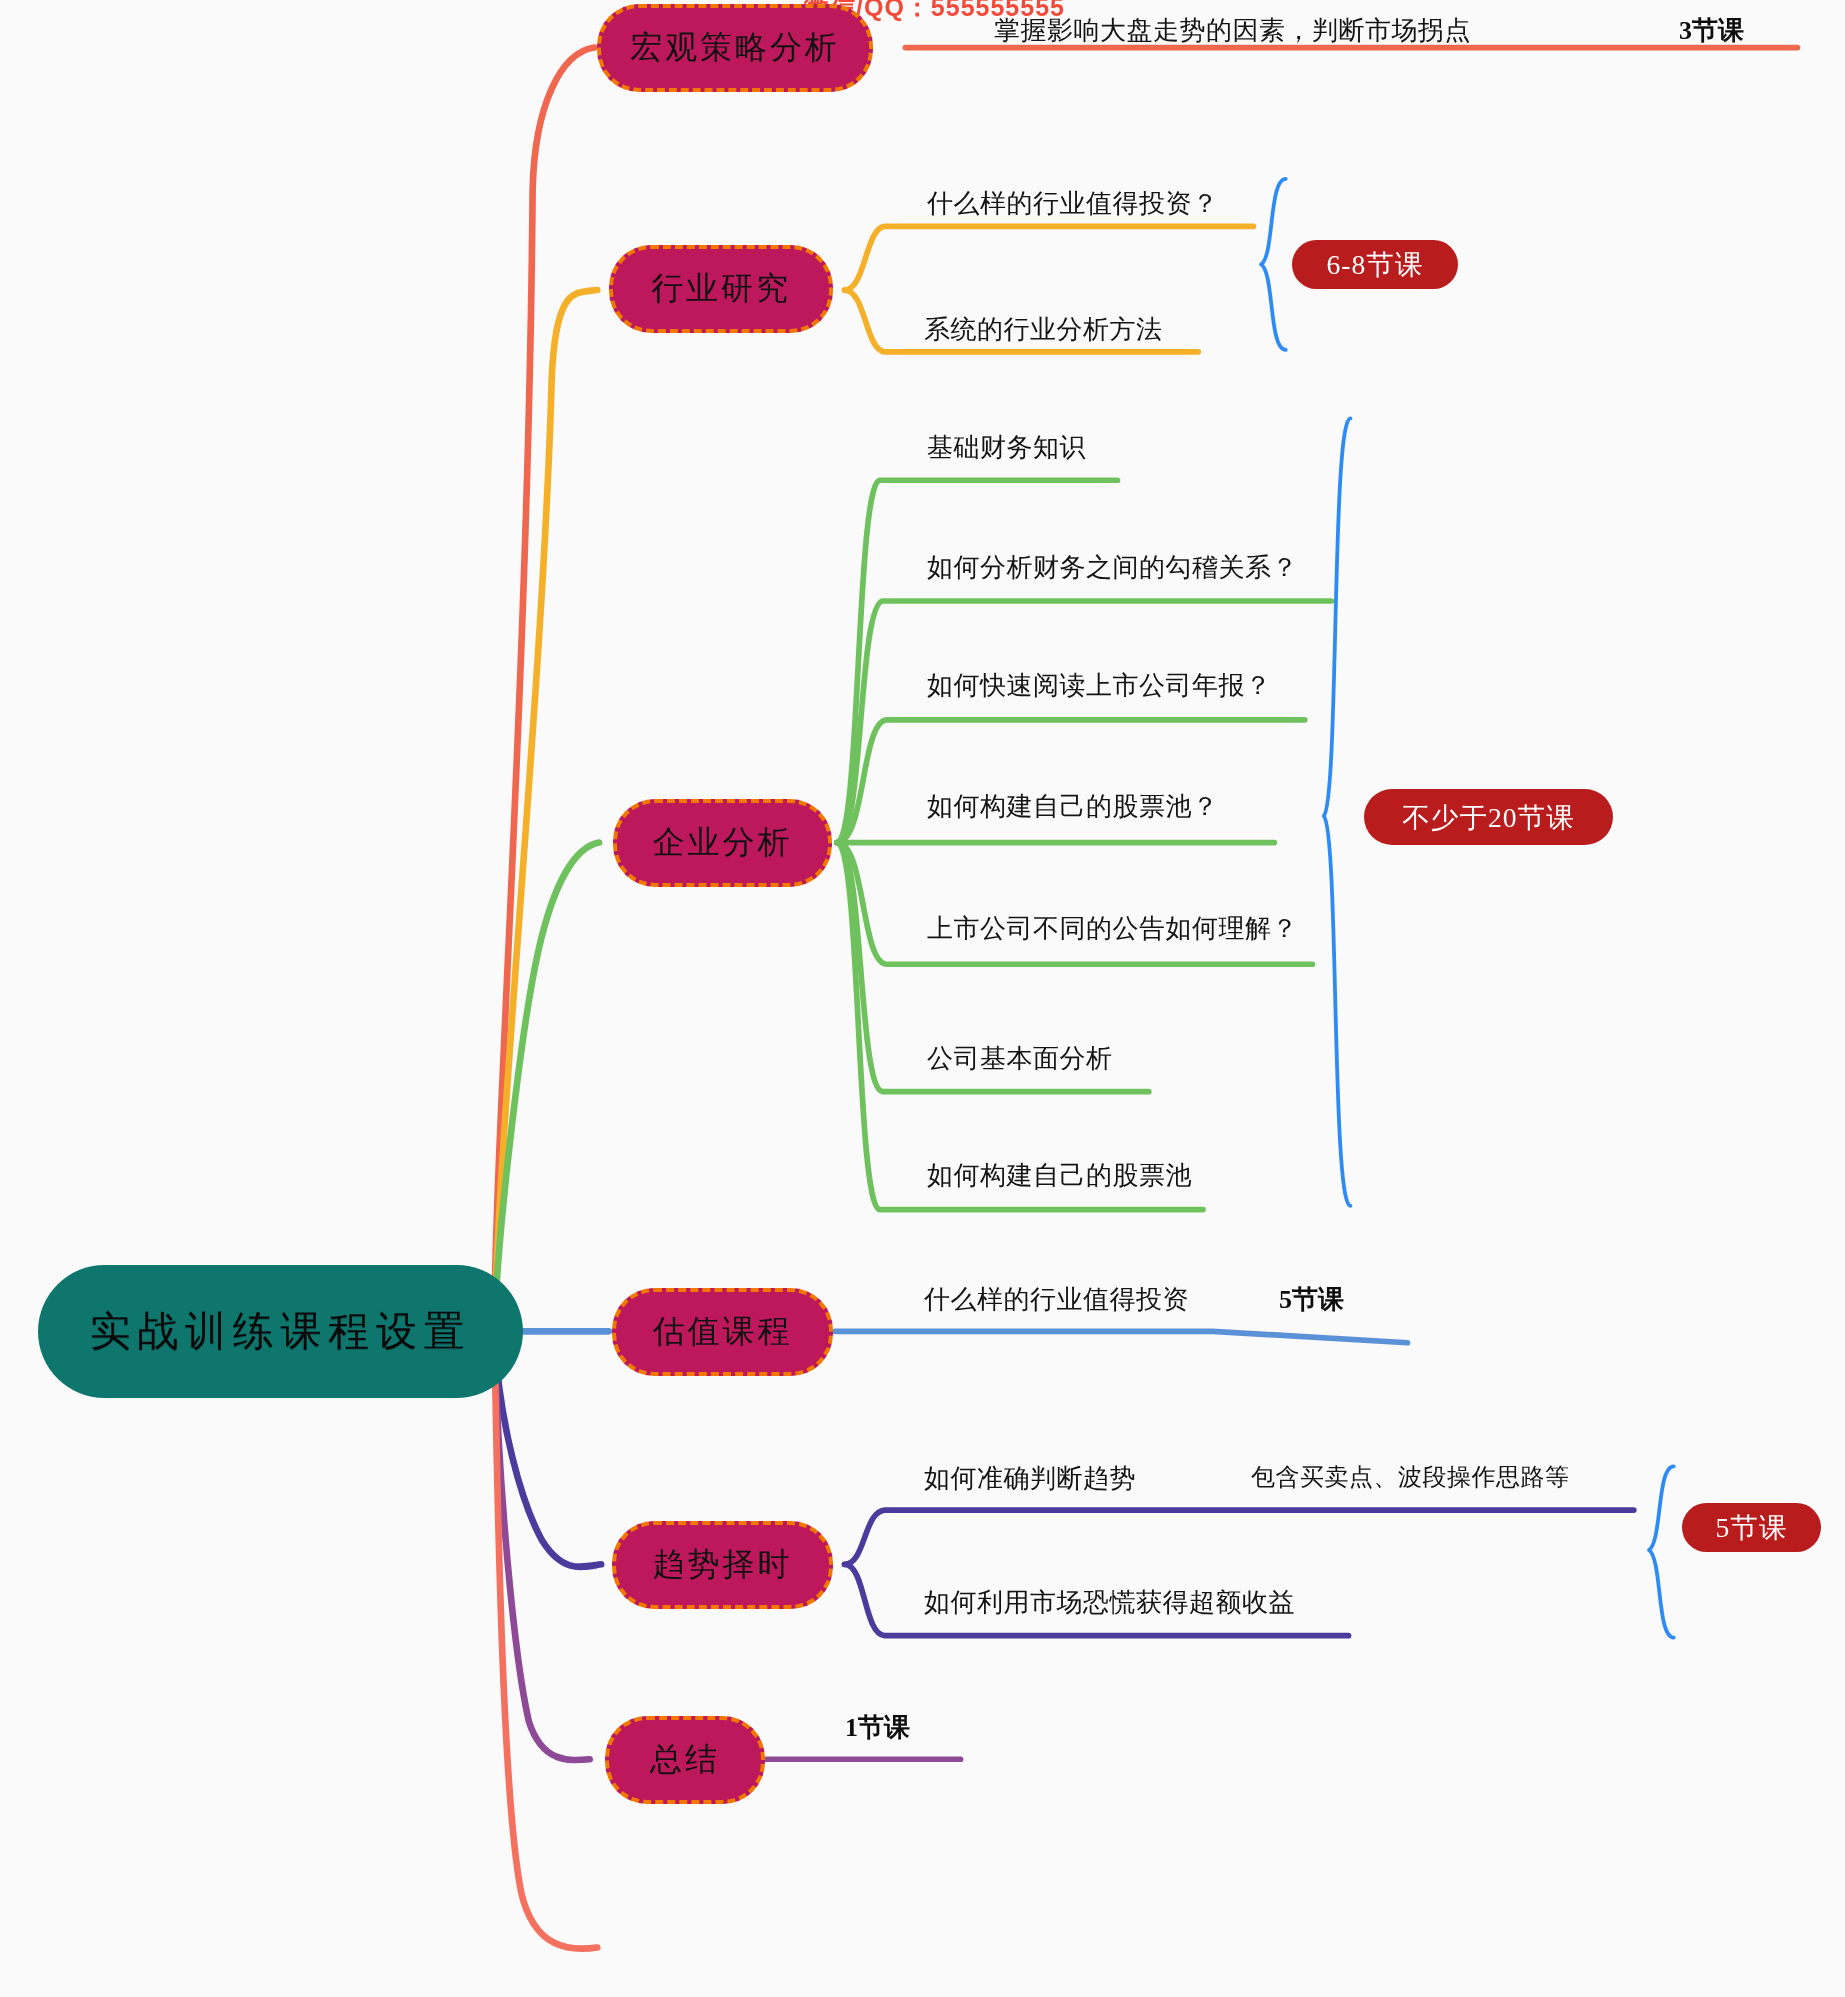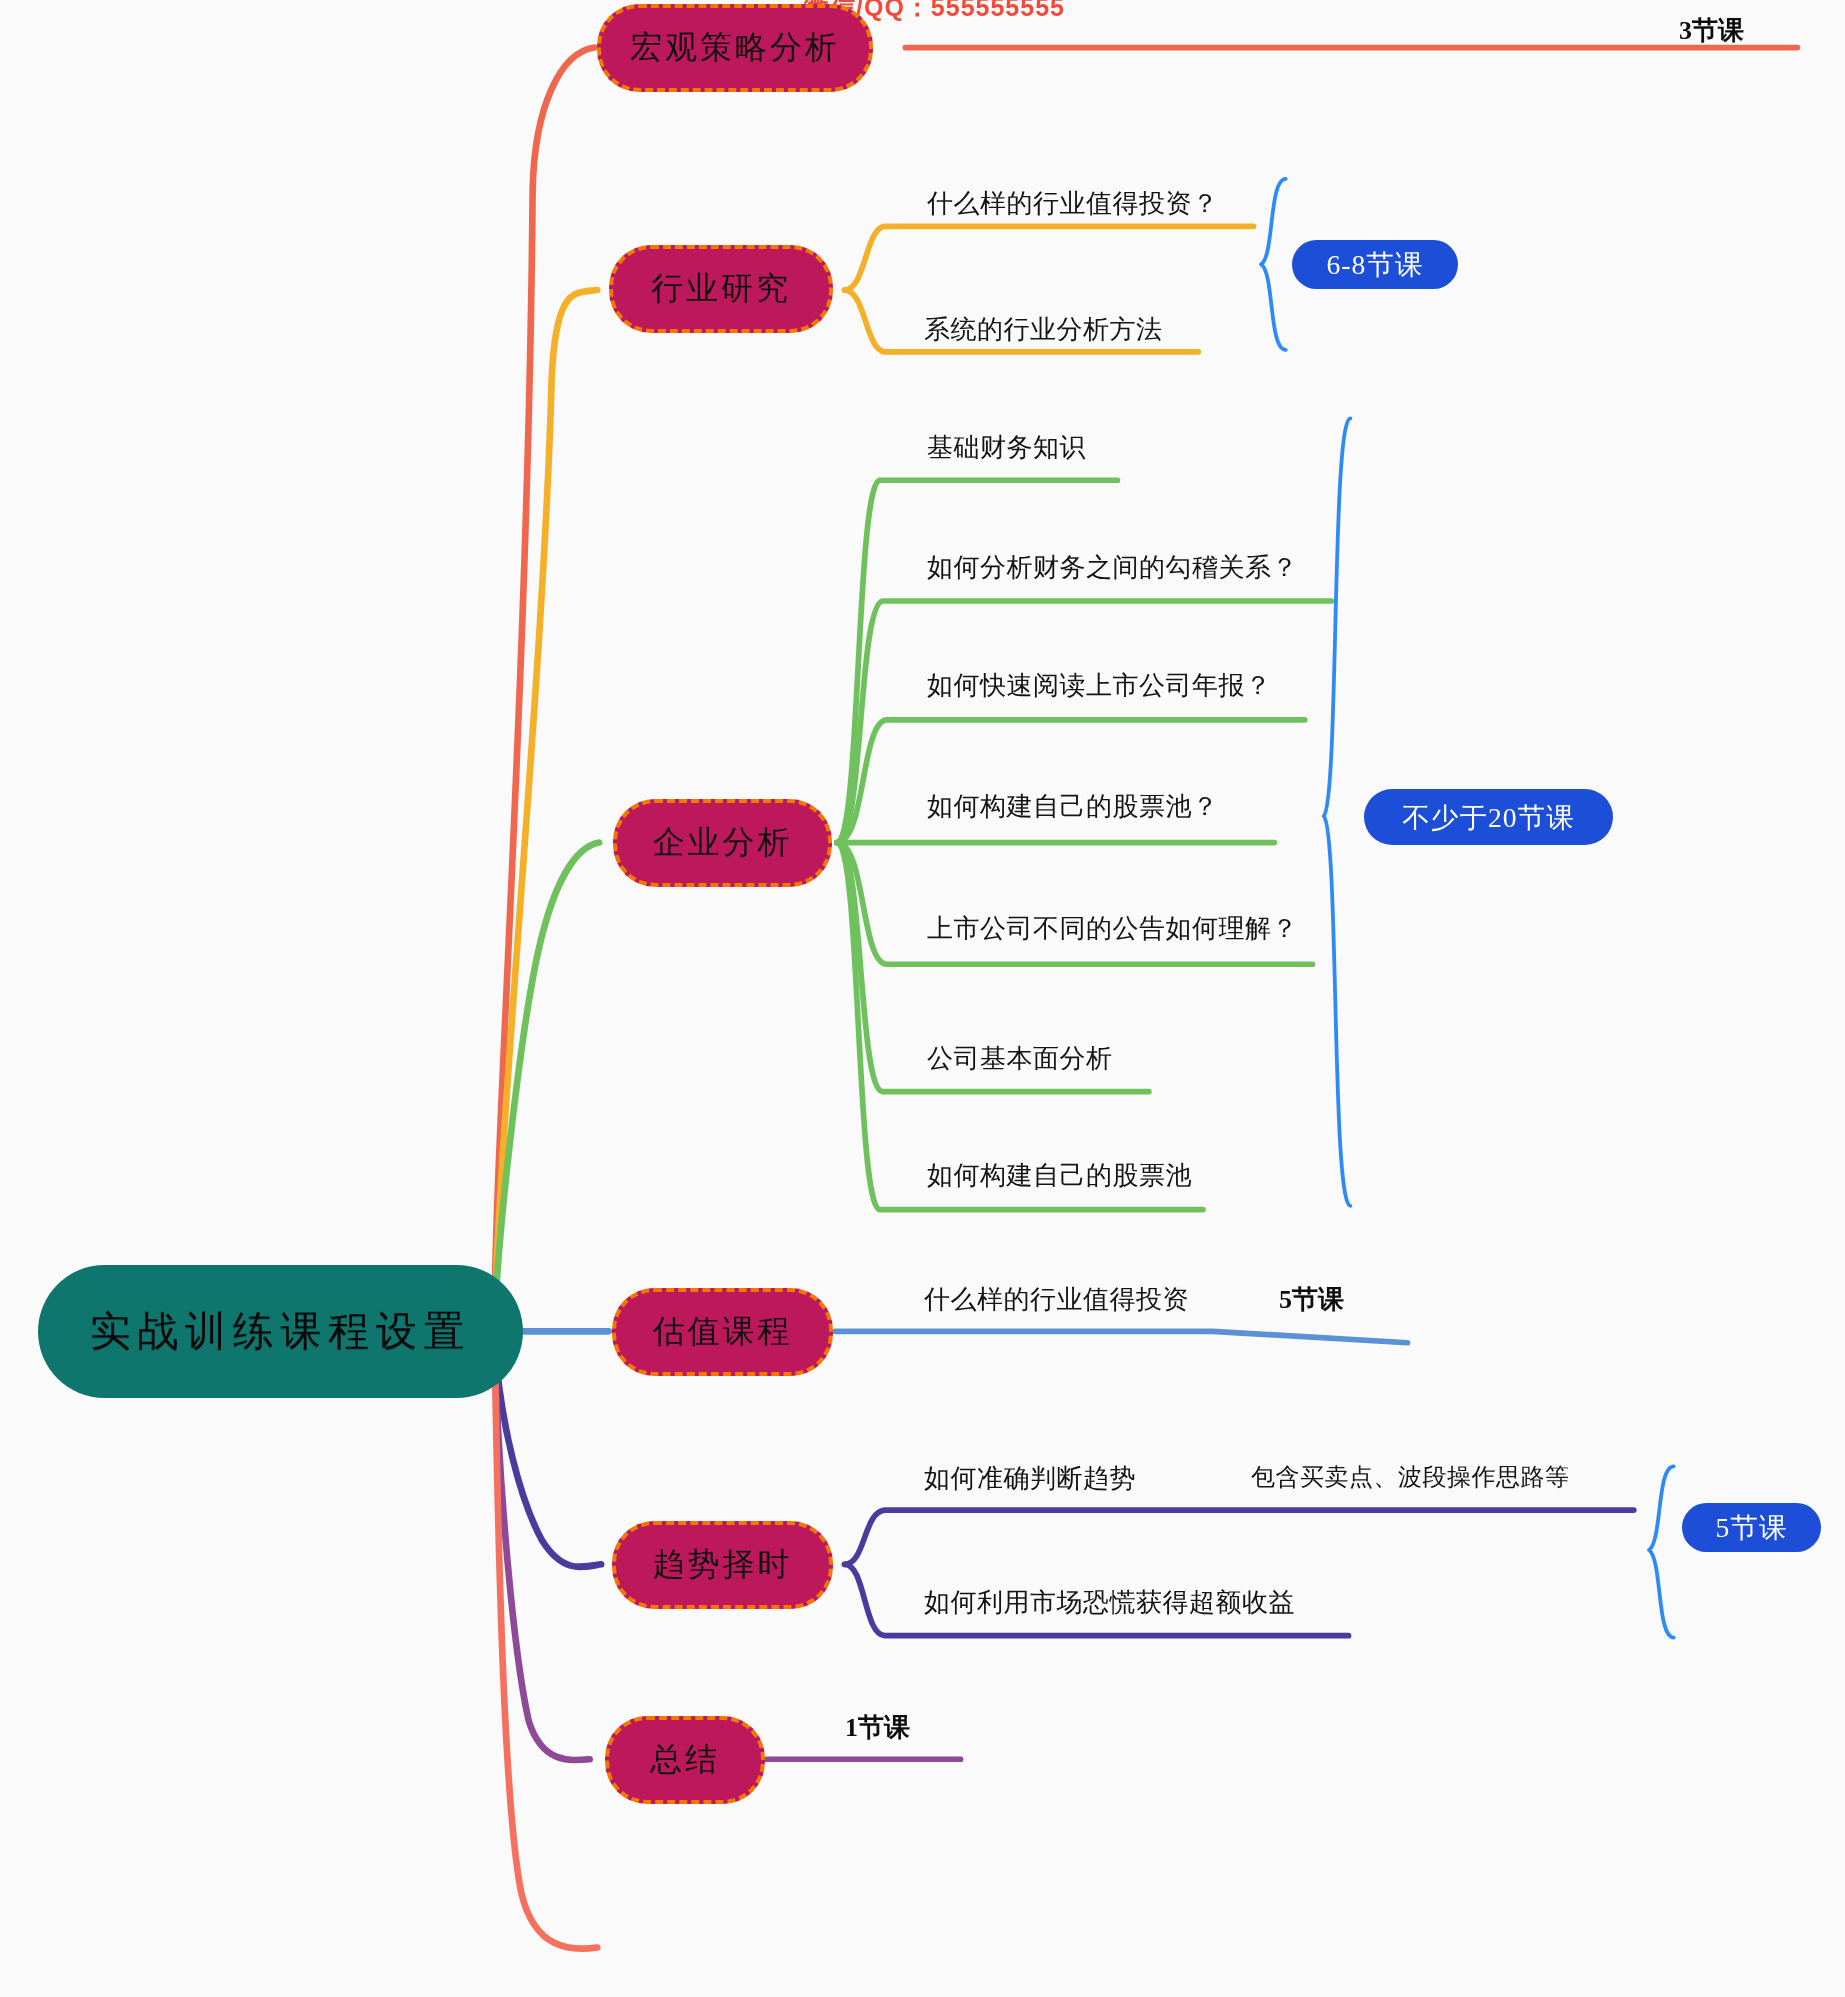--- a/index.html
+++ b/index.html
@@ -52,21 +52,21 @@
     font-size:26px;
     font-weight:bold;
     color:#0d0d0d;
     white-space:nowrap;
   }
 
   
   .pill{
     position:absolute;
     display:flex;align-items:center;justify-content:center;
-    background:#1d4ed8;
+    background:#b91c1c;
     color:#ffffff;
     border-radius:28.5px;
     font-size:27.6px;
     white-space:nowrap;
     letter-spacing:1px;
   }
 
   
   .watermark{
     position:absolute;
@@ -154,20 +154,21 @@
 
   <div class="node branch" style="left:612px;top:1521px;width:221px;height:88px;">
     <span>趋势择时</span>
   </div>
 
   <div class="node branch" style="left:605px;top:1716px;width:160px;height:88px;">
     <span>总结</span>
   </div>
 
 
+  <div class="leaf" style="left:994px;top:13.3px;">掌握影响大盘走势的因素，判断市场拐点</div>
   <div class="count" style="left:1679px;top:13.3px;">3节课</div>
 
   <div class="leaf" style="left:927px;top:186px;">什么样的行业值得投资？</div>
   <div class="leaf" style="left:924px;top:312px;">系统的行业分析方法</div>
 
   <div class="leaf" style="left:927px;top:430px;">基础财务知识</div>
   <div class="leaf" style="left:927px;top:550px;">如何分析财务之间的勾稽关系？</div>
   <div class="leaf" style="left:927px;top:668px;">如何快速阅读上市公司年报？</div>
   <div class="leaf" style="left:927px;top:789px;">如何构建自己的股票池？</div>
   <div class="leaf" style="left:927px;top:911px;">上市公司不同的公告如何理解？</div>

